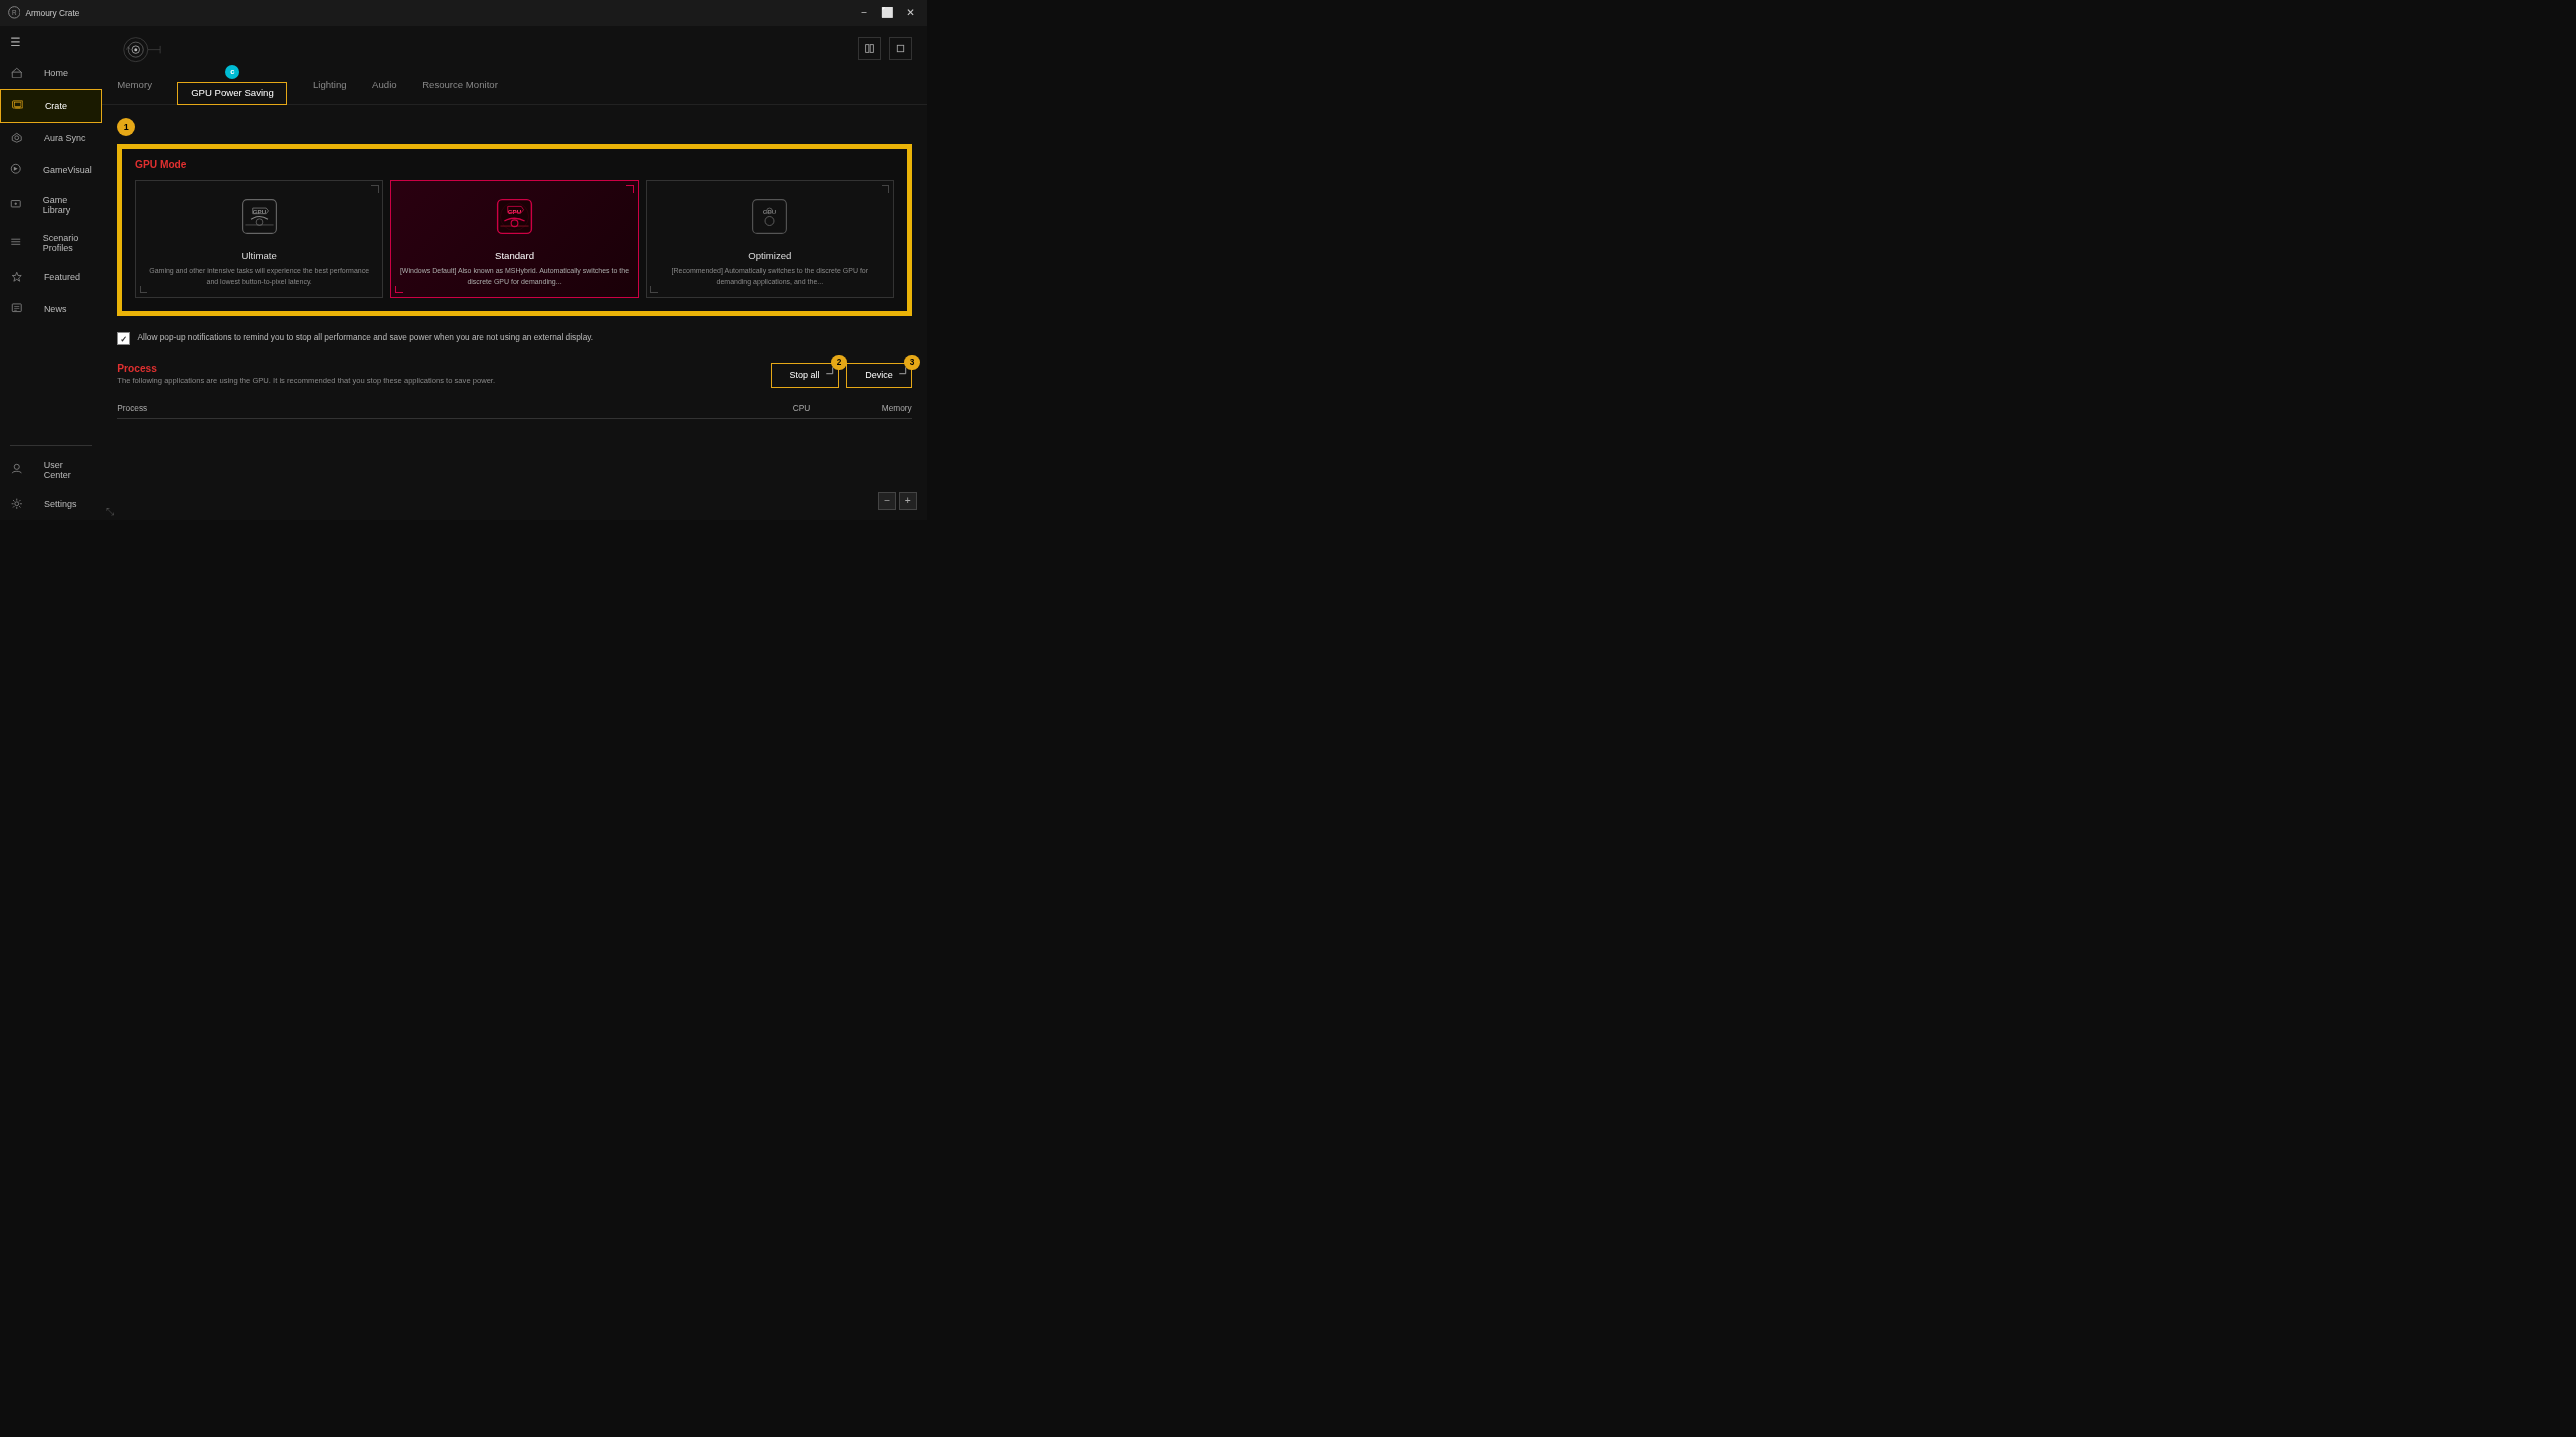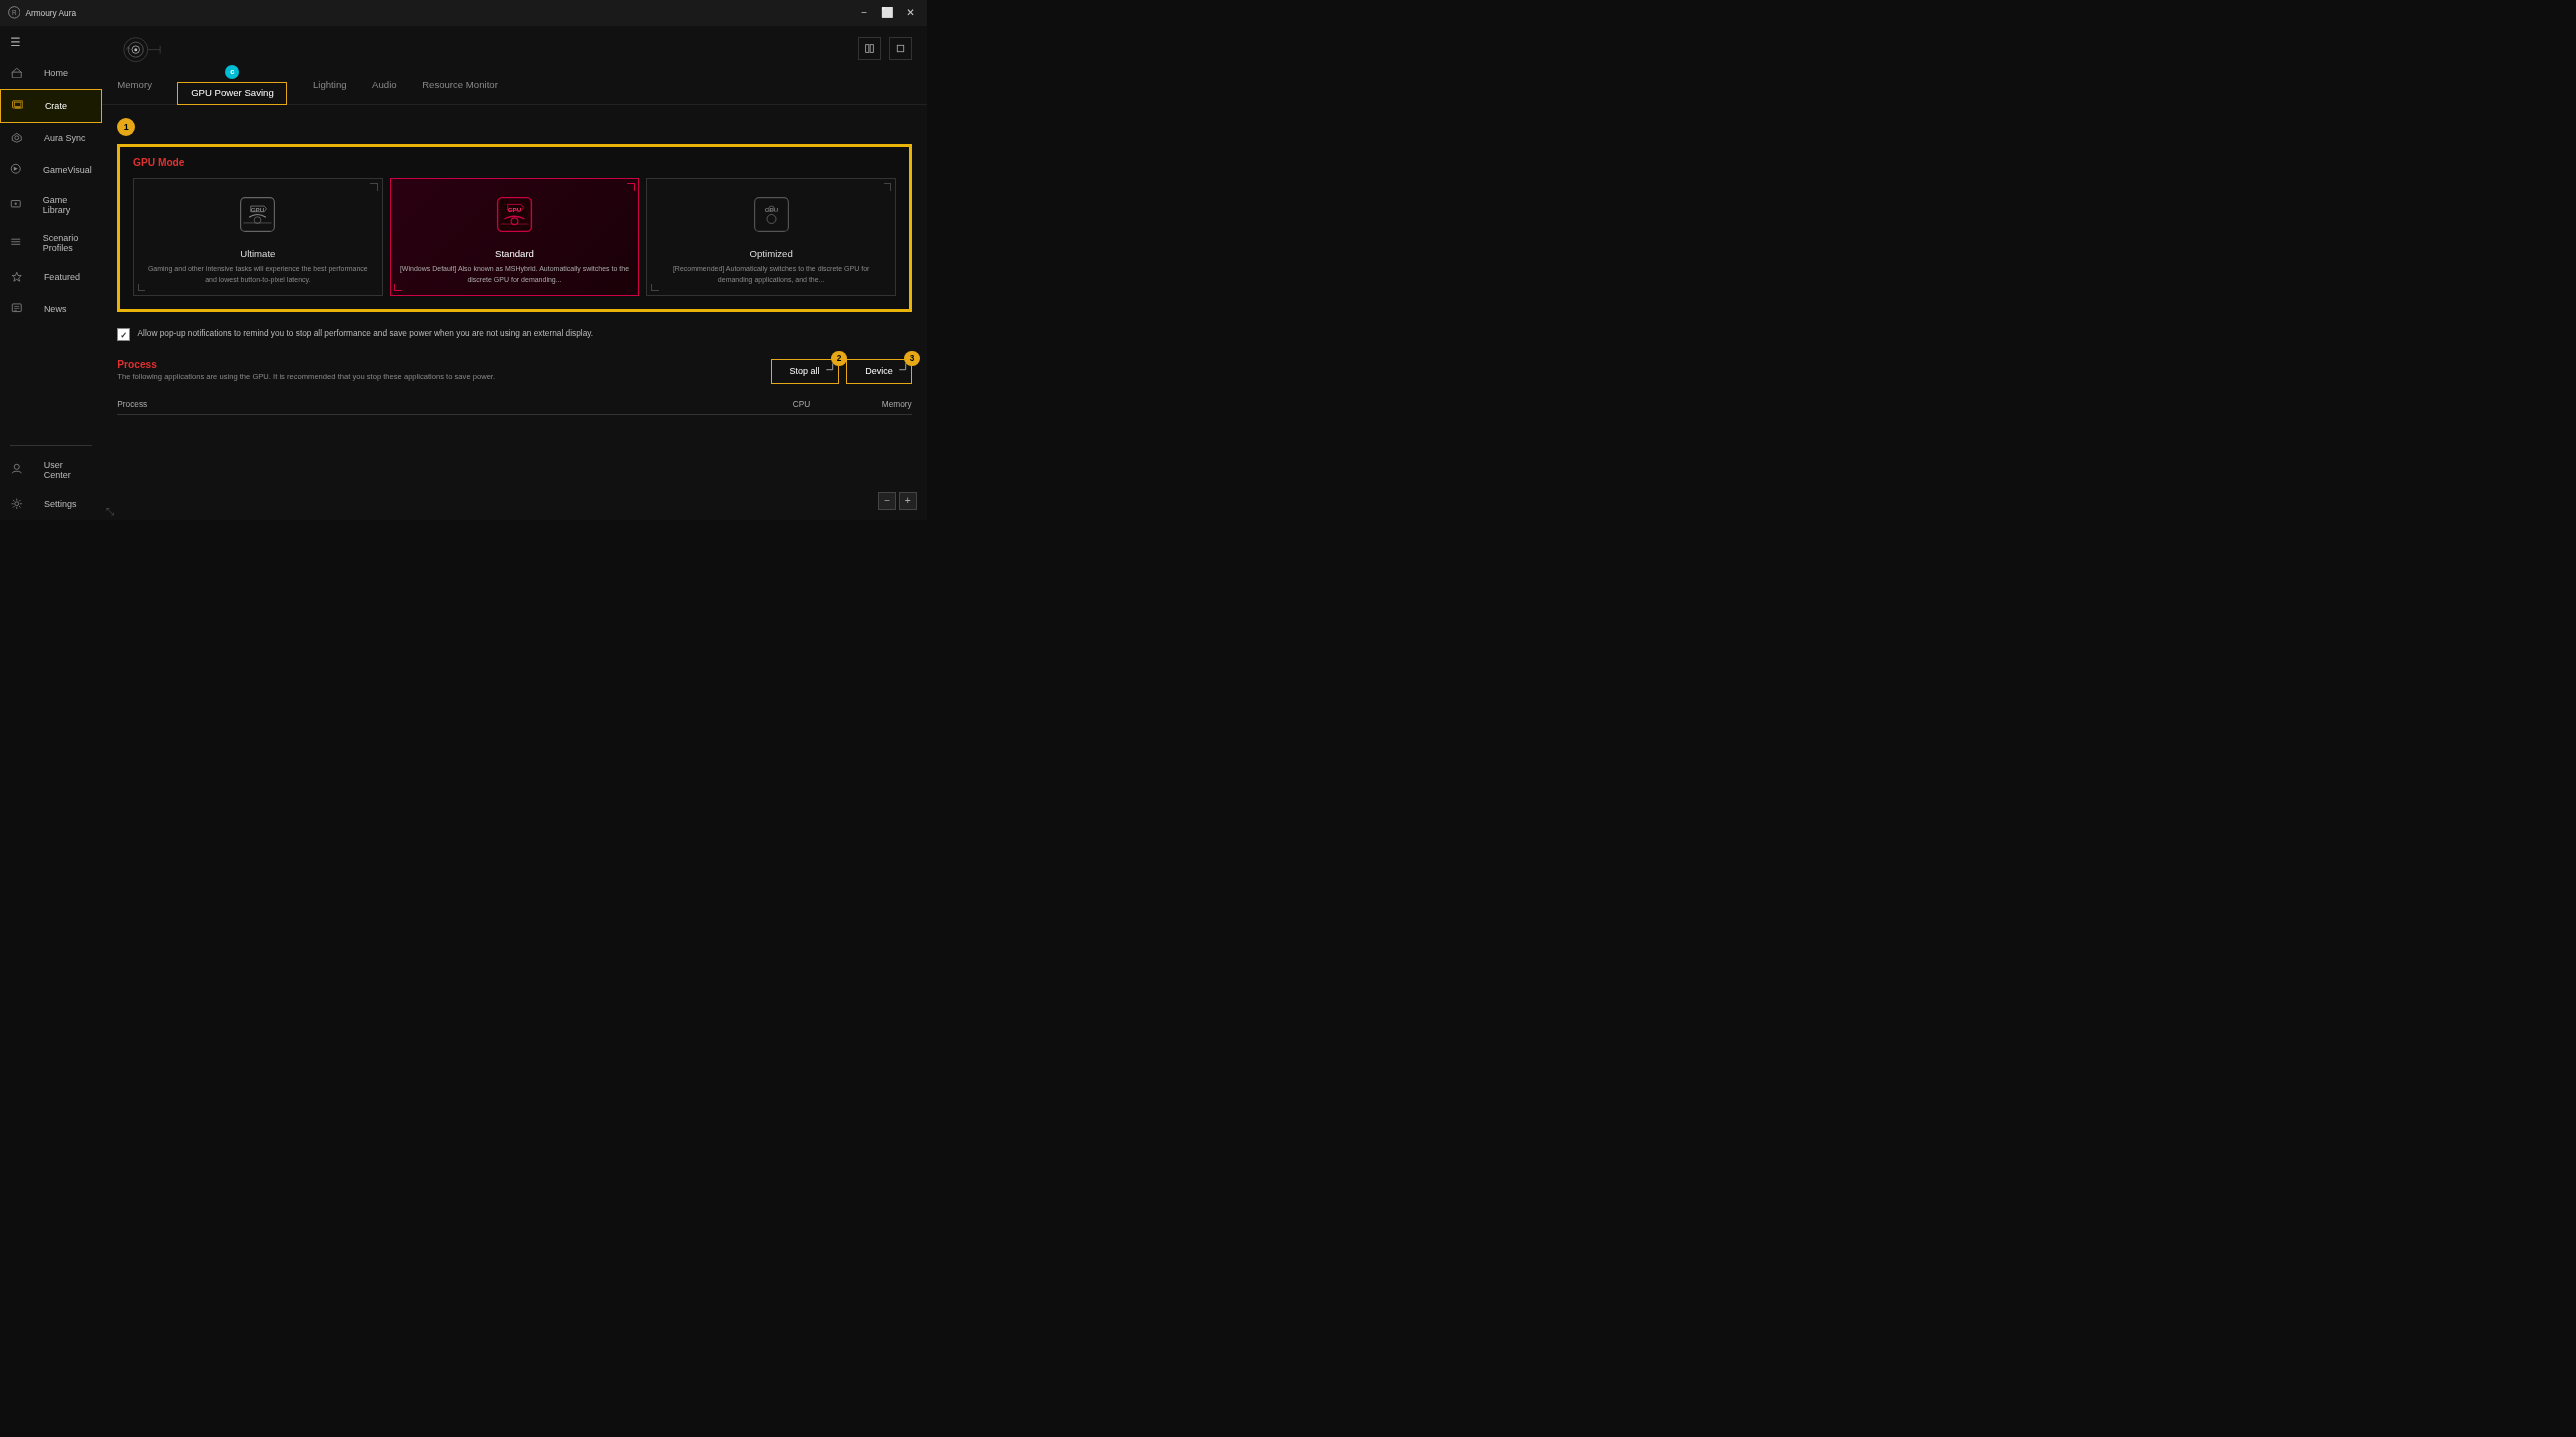--- a/index.html
+++ b/index.html
@@ -192,21 +192,21 @@
       font-weight: bold;
       font-size: 9px;
       display: flex;
       align-items: center;
       justify-content: center;
       margin-bottom: 5.1px;
     }
 
     
     .gpu-mode-section {
-      border: 3px solid #eab308;
+      border: 5px solid #eab308;
       padding: 10.2px 12.7px 12.7px 12.7px;
       margin-bottom: 12.7px;
       background: #0e0e0e;
     }
     .section-title {
       color: #e03030;
       font-size: 10.2px;
       font-weight: bold;
       margin-bottom: 10.2px;
     }
@@ -421,21 +421,21 @@
 </head>
 <body>
 
 <div class="titlebar">
   <div class="titlebar-left">
 
     <svg class="titlebar-icon" viewBox="0 0 20 20" fill="none">
       <circle cx="10" cy="10" r="9" stroke="#888" stroke-width="1.5"></circle>
       <text x="10" y="14" text-anchor="middle" fill="#888" font-size="10">R</text>
     </svg>
-    <span class="titlebar-title">Armoury Aura</span>
+    <span class="titlebar-title">Armoury Crate</span>
   </div>
   <div class="titlebar-controls">
     <button class="titlebar-btn">−</button>
     <button class="titlebar-btn">⬜</button>
     <button class="titlebar-btn close">✕</button>
   </div>
 </div>
 
 <div class="app-layout">
 

